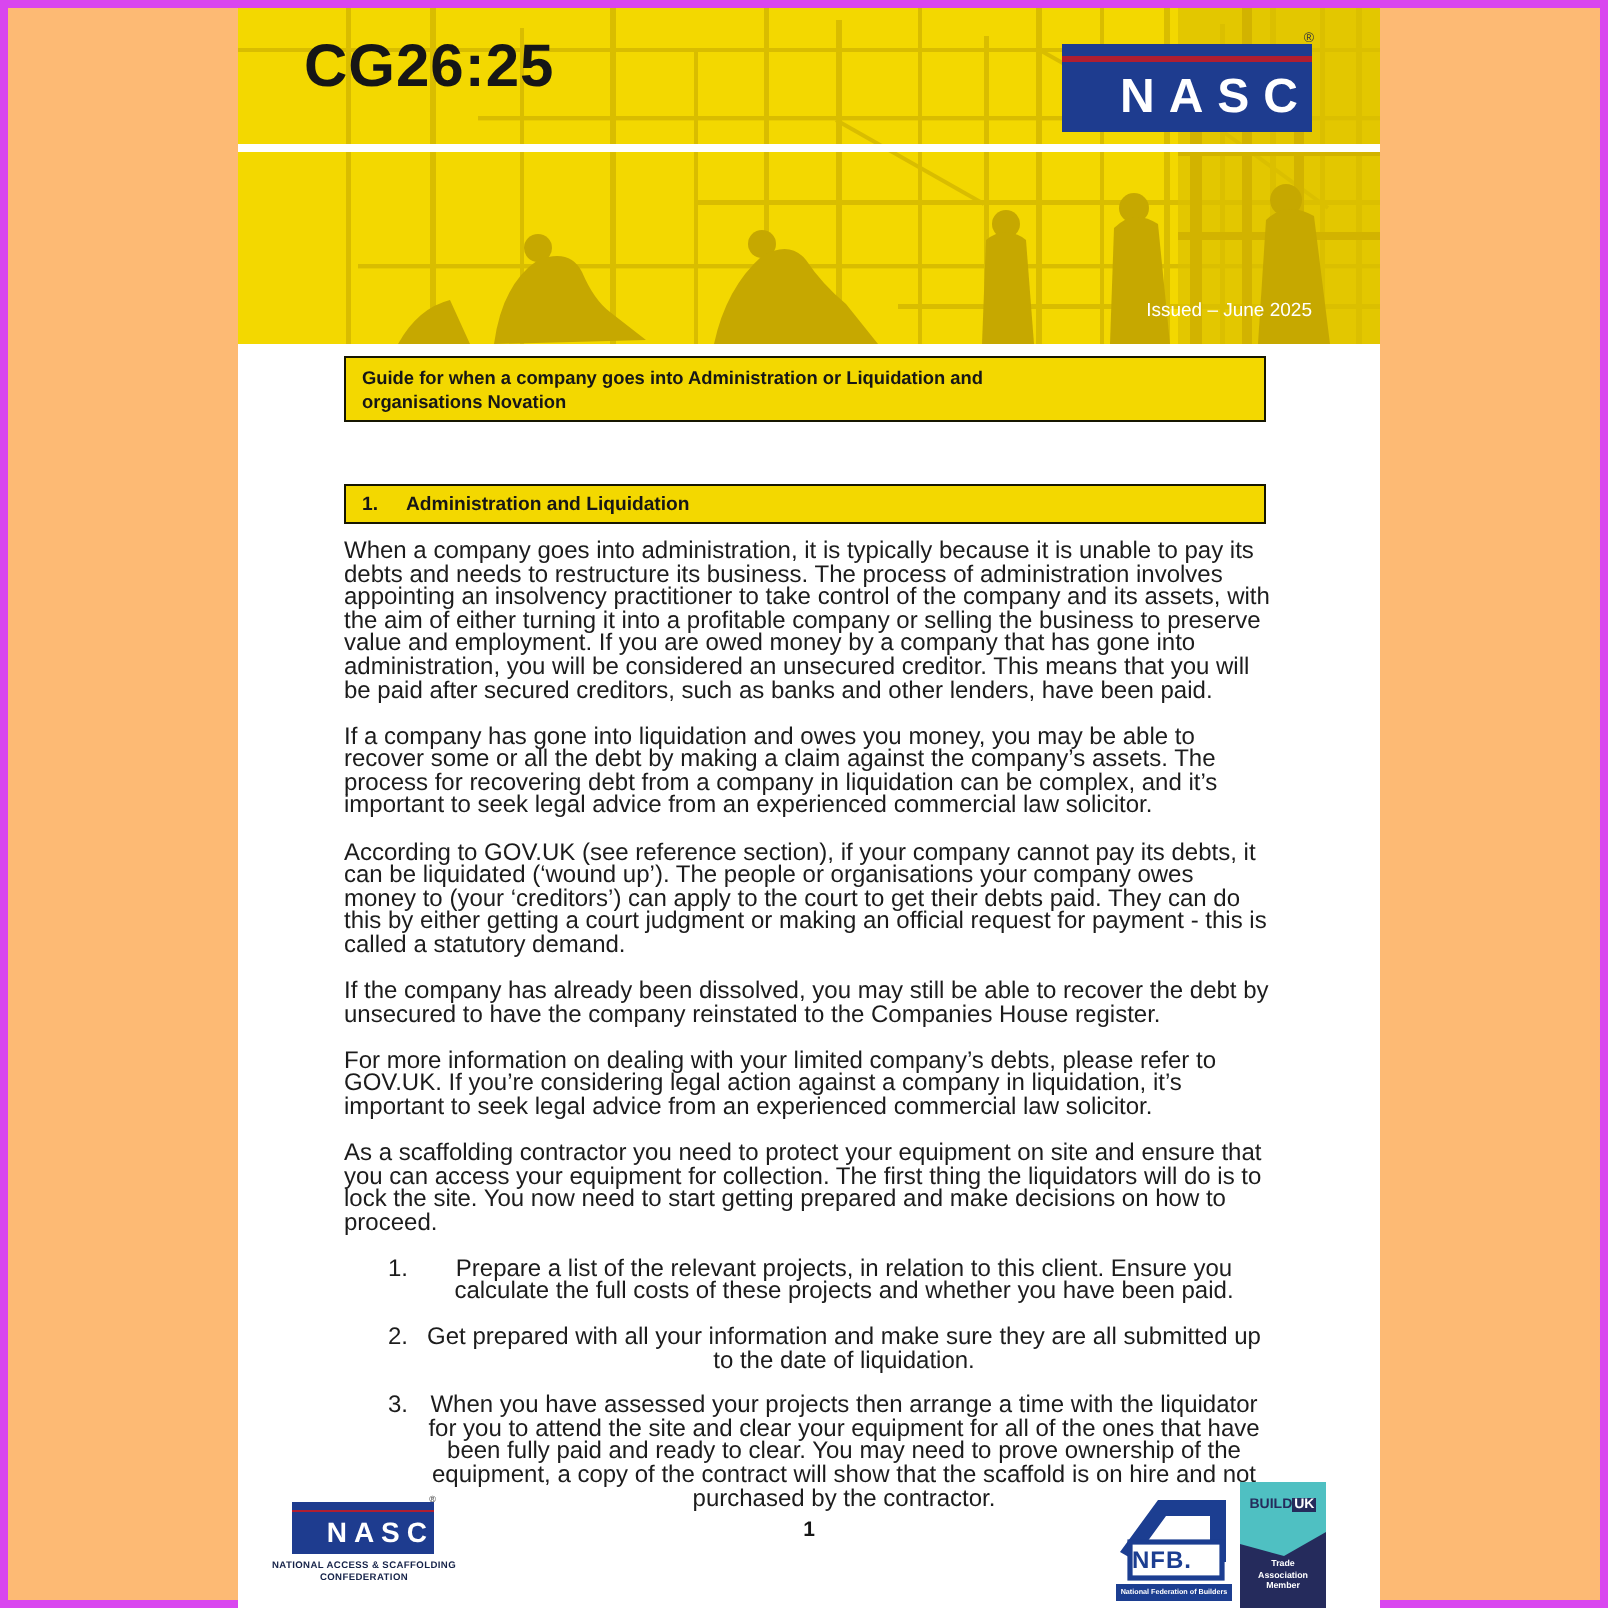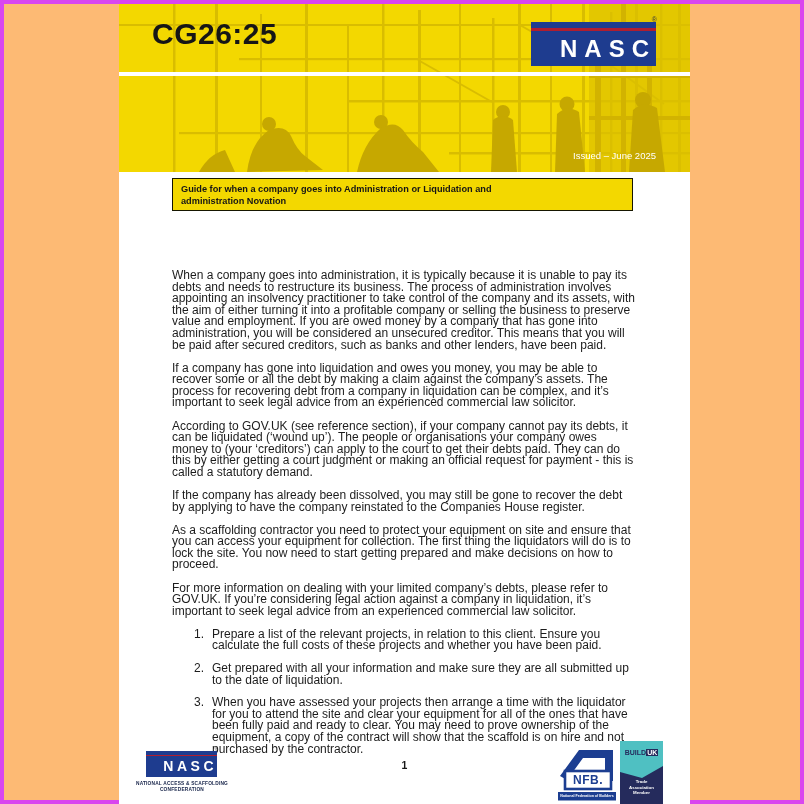--- a/index.html
+++ b/index.html
@@ -64,21 +64,21 @@
   .ybox.section .sec-num { display:inline-block; width:22px; }
 
   .bodycopy {
     position:absolute; left:53px; top:266px; width:464px;
     font-size:12px; line-height:11.6px; color:#1c1c1c;
   }
   .bodycopy p { margin:0 0 11.5px 0; }
   .olist { margin-top:1px; }
   .li { display:flex; margin-bottom:11px; }
   .li .num { width:18px; margin-left:22px; flex:0 0 auto; }
-  .li .txt { width:420px; }
+  .li .txt { width:420px;text-align:center; }
 
   
   .nasc-ftr { left:27px; top:747px; width:71px; height:26px; }
   .nasc-ftr .stripe { top:3.5px; height:1.8px; }
   .nasc-ftr .nasc-txt { top:7px; font-size:14px; letter-spacing:3.5px; text-indent:3.5px; }
   .nasc-ftr .reg { top:-4px; right:-1px; font-size:4.5px; }
   .nasc-caption {
     position:absolute; left:-14px; top:777px; width:100px; text-align:center;
     font-size:4.8px; line-height:6px; font-weight:700; color:#152248;
     font-variant:small-caps; text-transform:uppercase; letter-spacing:0.2px;
@@ -87,21 +87,21 @@
 
   .pagenum {
     position:absolute; left:0; top:755px; width:571px; text-align:center;
     font-size:10.5px; font-weight:700; color:#161616;
   }
 
   .nfb { position:absolute; left:435px; top:741px; width:64px; height:57px; }
   .nfb svg { position:absolute; left:0; top:0; }
   .nfb .nfb-txt {
     position:absolute; left:12px; top:27px; width:44px; height:16px;
-    text-align:center; font-size:12px; font-weight:800; color:#1C3E91; line-height:16px;
+    font-size:12px; font-weight:800; color:#1C3E91; line-height:16px;
     letter-spacing:0.5px;
   }
   .nfb .nfb-cap {
     position:absolute; left:4px; top:48.5px; width:58px; text-align:center;
     font-size:3.6px; color:#ffffff; font-weight:700;
   }
 
   .builduk { position:absolute; left:501px; top:737px; width:43px; height:63px; }
   .builduk svg { position:absolute; left:0; top:0; }
   .bu-top {
@@ -188,31 +188,34 @@
       </div>
 
       <div class="hdr-divider"></div>
 
 
       <div class="issued">Issued – June 2025</div>
     </div>
 
     <div class="ybox intro">
       <div>Guide for when a company goes into Administration or Liquidation and</div>
-      <div>administration Novation</div>
-    </div>
-
+      <div>organisations Novation</div>
+    </div>
+
+    <div class="ybox section">
+      <span class="sec-num">1.</span><span>Administration and Liquidation</span>
+    </div>
 
     <div class="bodycopy">
       <p>When a company goes into administration, it is typically because it is unable to pay its debts and needs to restructure its business. The process of administration involves appointing an insolvency practitioner to take control of the company and its assets, with the aim of either turning it into a profitable company or selling the business to preserve value and employment. If you are owed money by a company that has gone into administration, you will be considered an unsecured creditor. This means that you will be paid after secured creditors, such as banks and other lenders, have been paid.</p>
       <p>If a company has gone into liquidation and owes you money, you may be able to recover some or all the debt by making a claim against the company’s assets. The process for recovering debt from a company in liquidation can be complex, and it’s important to seek legal advice from an experienced commercial law solicitor.</p>
       <p>According to GOV.UK (see reference section), if your company cannot pay its debts, it can be liquidated (‘wound up’). The people or organisations your company owes money to (your ‘creditors’) can apply to the court to get their debts paid. They can do this by either getting a court judgment or making an official request for payment - this is called a statutory demand.</p>
-      <p>If the company has already been dissolved, you may still be gone to recover the debt by applying to have the company reinstated to the Companies House register.</p>
+      <p>If the company has already been dissolved, you may still be able to recover the debt by unsecured to have the company reinstated to the Companies House register.</p>
+      <p>For more information on dealing with your limited company’s debts, please refer to GOV.UK. If you’re considering legal action against a company in liquidation, it’s important to seek legal advice from an experienced commercial law solicitor.</p>
       <p>As a scaffolding contractor you need to protect your equipment on site and ensure that you can access your equipment for collection. The first thing the liquidators will do is to lock the site. You now need to start getting prepared and make decisions on how to proceed.</p>
-      <p>For more information on dealing with your limited company’s debts, please refer to GOV.UK. If you’re considering legal action against a company in liquidation, it’s important to seek legal advice from an experienced commercial law solicitor.</p>
 
       <div class="olist">
         <div class="li">
           <span class="num">1.</span>
           <span class="txt">Prepare a list of the relevant projects, in relation to this client. Ensure you calculate the full costs of these projects and whether you have been paid.</span>
         </div>
         <div class="li">
           <span class="num">2.</span>
           <span class="txt">Get prepared with all your information and make sure they are all submitted up to the date of liquidation.</span>
         </div>

